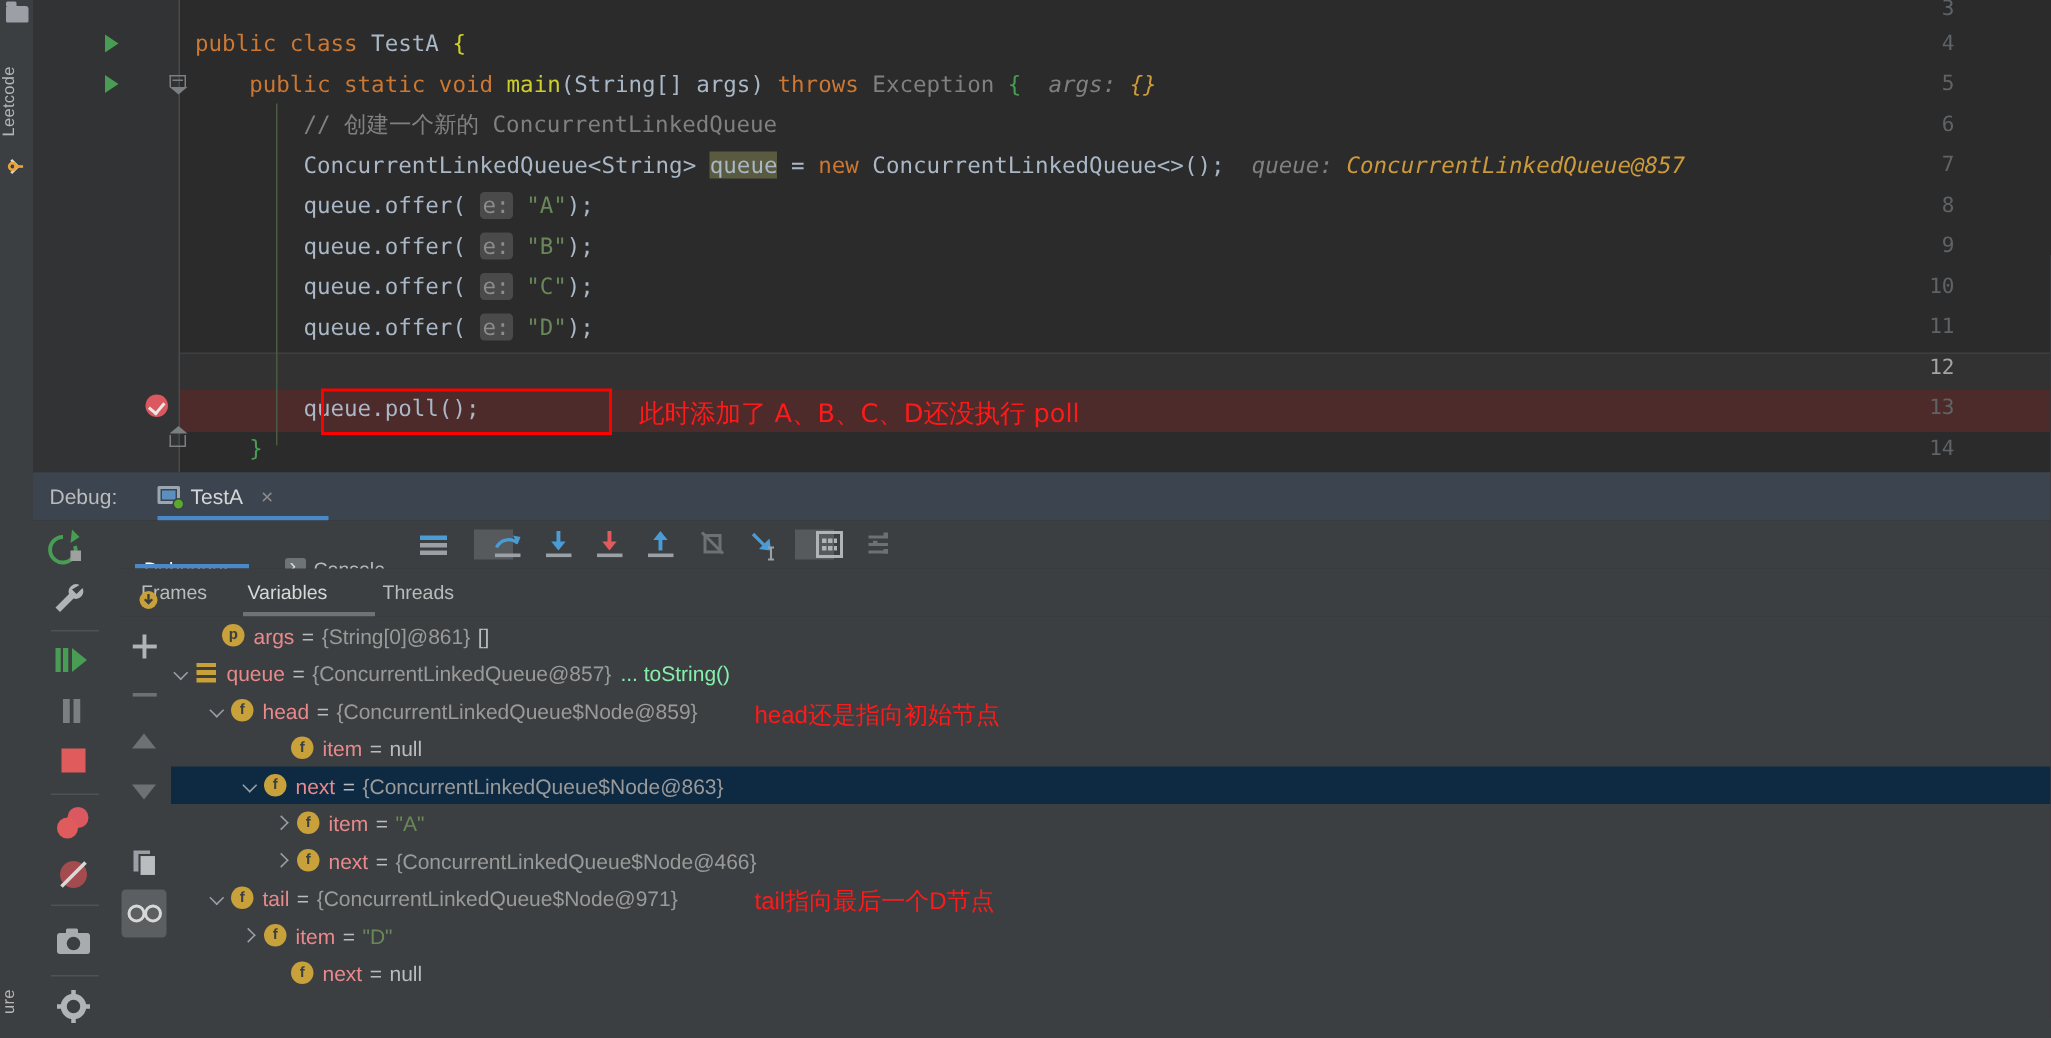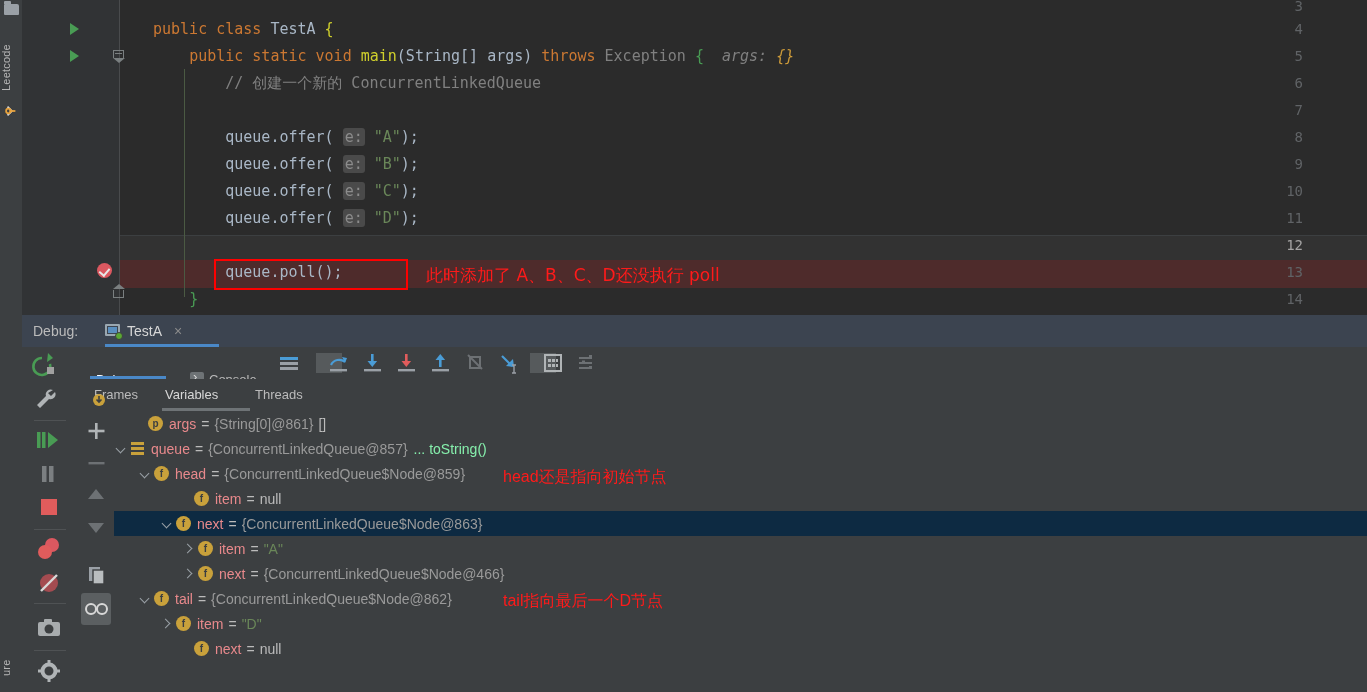--- a/index.html
+++ b/index.html
@@ -92,21 +92,21 @@
     position:absolute;left:98px;top:235px;width:1247px;height:24px;
     background:#323232;border-top:1px solid #3c3f41;border-bottom:1px solid #3c3f41;
   }
   .bpline{
     position:absolute;left:0;top:260px;width:1345px;height:28px;
     background:#4e2b2b;
   }
   .code{
     position:absolute;left:108px;top:0;white-space:pre;
     font-family:"DejaVu Sans Mono","Liberation Mono",monospace;
-    font-size:15px;color:#a9b7c6;margin-left:23px;
+    font-size:15px;color:#a9b7c6;
   }
   .kw{color:#cc7832;}
   .str{color:#6a8759;}
   .yellowb{color:#cfcf2c;}
   .comment{color:#808080;}
   .grey{color:#808080;}
   .ident{color:#a9b7c6;}
   .greenbrace{color:#499c54;}
   .hintchip{
     background:#4a4a4a;color:#8c8c8c;border-radius:3px;
@@ -304,20 +304,21 @@
     <div class="foldmark up" style="top:290px">
         <i></i>
       </div>
 
     <div class="code" style="top:20px"><span class="kw">public</span> <span class="kw">class</span> <span class="ident">TestA</span> <span class="yellowb">{</span></div>
 
     <div class="code" style="top:74px">        <span class="comment">// 创建一个新的 ConcurrentLinkedQueue</span></div>
 
     <div class="code" style="top:47px">    <span class="kw">public</span> <span class="kw">static</span> <span class="kw">void</span> <span class="yellowb">main</span><span class="ident">(String[] args)</span> <span class="kw">throws</span> <span class="grey">Exception</span> <span class="greenbrace">{</span>  <span class="inlinehint">args:</span> <span class="inlineval">{}</span></div>
 
+    <div class="code" style="top:101px">        <span class="ident">ConcurrentLinkedQueue&lt;String&gt;</span> <span class="varhl">queue</span> <span class="ident">=</span> <span class="kw">new</span> <span class="ident">ConcurrentLinkedQueue&lt;&gt;();</span>  <span class="inlinehint">queue:</span> <span class="inlineval">ConcurrentLinkedQueue@857</span></div>
 
     <div class="code" style="top:128px">        <span class="ident">queue.offer(</span> <span class="hintchip">e:</span> <span class="str">"A"</span><span class="ident">);</span></div>
 
     <div class="code" style="top:155px">        <span class="ident">queue.offer(</span> <span class="hintchip">e:</span> <span class="str">"B"</span><span class="ident">);</span></div>
 
     <div class="code" style="top:182px">        <span class="ident">queue.offer(</span> <span class="hintchip">e:</span> <span class="str">"C"</span><span class="ident">);</span></div>
 
     <div class="code" style="top:209px">        <span class="ident">queue.offer(</span> <span class="hintchip">e:</span> <span class="str">"D"</span><span class="ident">);</span></div>
 
     <div class="code" style="top:263px">        <span class="ident">queue.poll();</span></div>
@@ -616,21 +617,21 @@
         <span class="vname">next</span>
         <span class="veq">=</span>
         <span class="vval">{ConcurrentLinkedQueue$Node@466}</span>
       </div>
 
       <div class="vrow" style="top:175px;padding-left:24px">
         <span class="chev"></span>
         <span class="badge">f</span>
         <span class="vname">tail</span>
         <span class="veq">=</span>
-        <span class="vval">{ConcurrentLinkedQueue$Node@862}</span>
+        <span class="vval">{ConcurrentLinkedQueue$Node@971}</span>
       </div>
 
       <div class="vrow" style="top:200px;padding-left:46px">
         <span class="chev right"></span>
         <span class="badge">f</span>
         <span class="vname">item</span>
         <span class="veq">=</span>
         <span class="vstr">"D"</span>
       </div>
 

